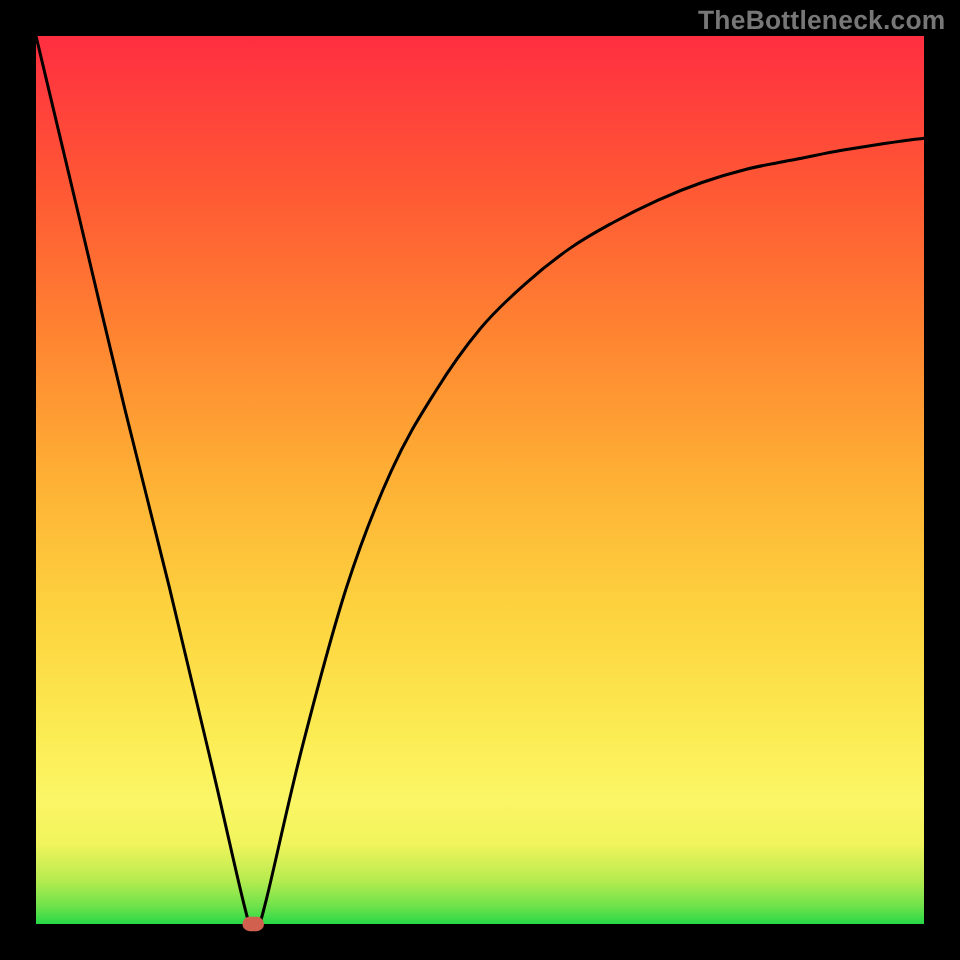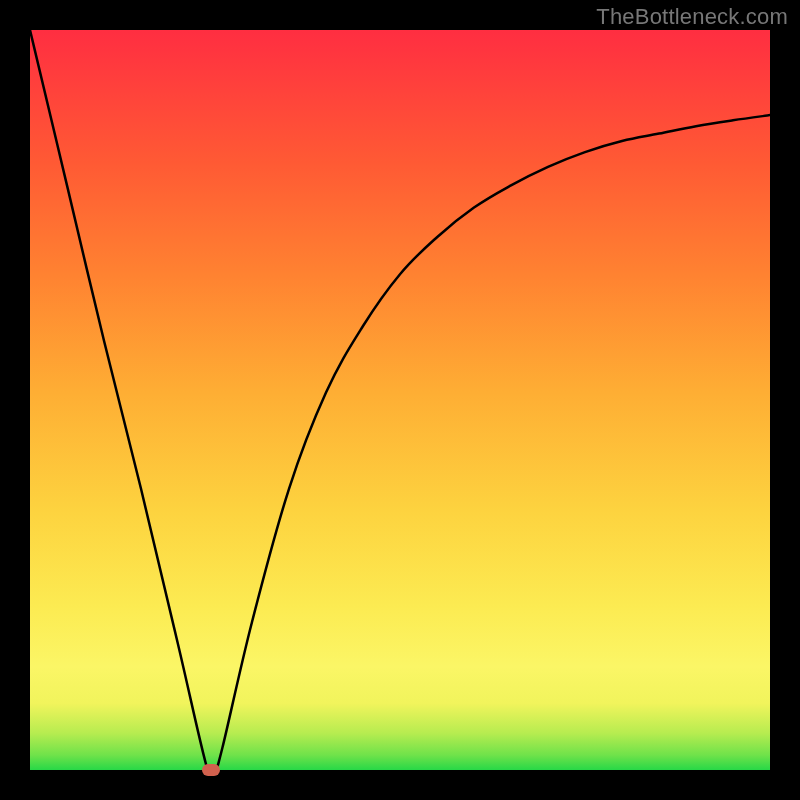--- a/index.html
+++ b/index.html
@@ -16,21 +16,21 @@
     width: 800px;
     height: 800px;
     background: #000;
   }
   .watermark {
     position: absolute;
     top: 4px;
     right: 12px;
     color: #777;
     font-size: 22px;
-    font-weight: 400;
+    font-weight: 700;
     letter-spacing: 0.2px;
     z-index: 5;
   }
   .plot {
     position: absolute;
     left: 30px;
     top: 30px;
     width: 740px;
     height: 740px;
     background: linear-gradient(to top,

